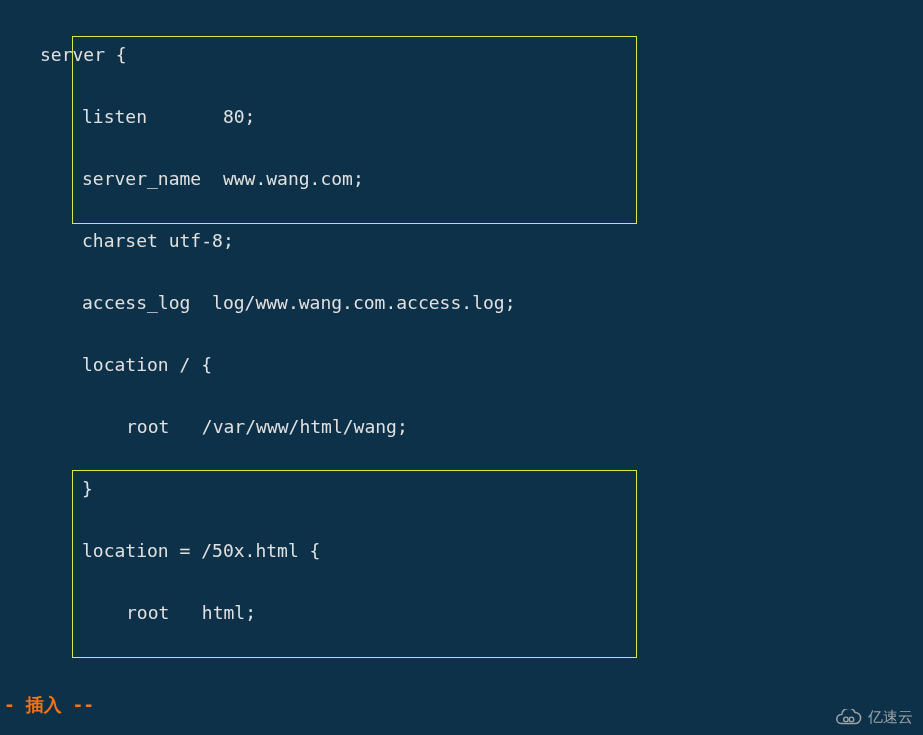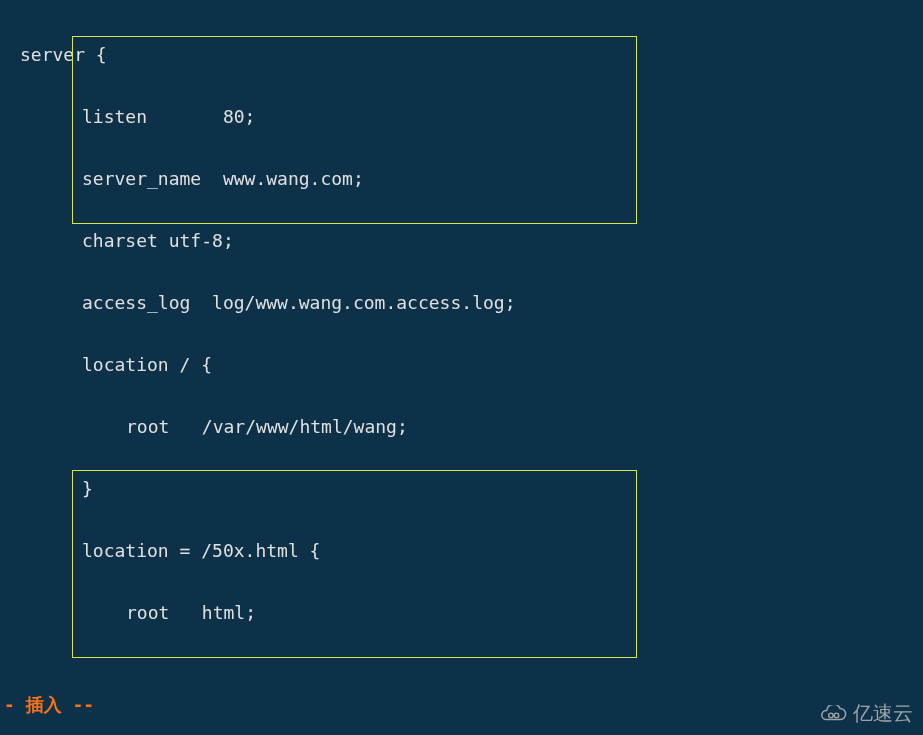--- a/index.html
+++ b/index.html
@@ -12,21 +12,21 @@
     color: #e0e0e0;
     overflow: hidden;
     position: relative;
   }
   .code-area {
     padding: 8px 0 0 0;
     line-height: 31px;
     white-space: pre;
   }
   .line { display: block; padding-left: 0; }
-  .indent0 { padding-left: 20px; }
+  .indent0 { padding-left: 40px; }
   .indent1 { padding-left: 82px; }
   .indent2 { padding-left: 126px; }
   .status {
     position: absolute;
     left: 4px;
     bottom: 18px;
     font-weight: bold;
     color: #f97316;
     font-size: 18px;
   }
@@ -49,21 +49,21 @@
   }
   .watermark {
     position: absolute;
     right: 10px;
     bottom: 8px;
     display: flex;
     align-items: center;
     gap: 6px;
     color: #b8b8b8;
     font-family: sans-serif;
-    font-size: 20px;
+    font-size: 15px;
     opacity: 0.85;
   }
   .watermark-icon {
     width: 28px;
     height: 18px;
     position: relative;
   }
   .watermark-icon svg { display: block; }
 </style>
 </head>

